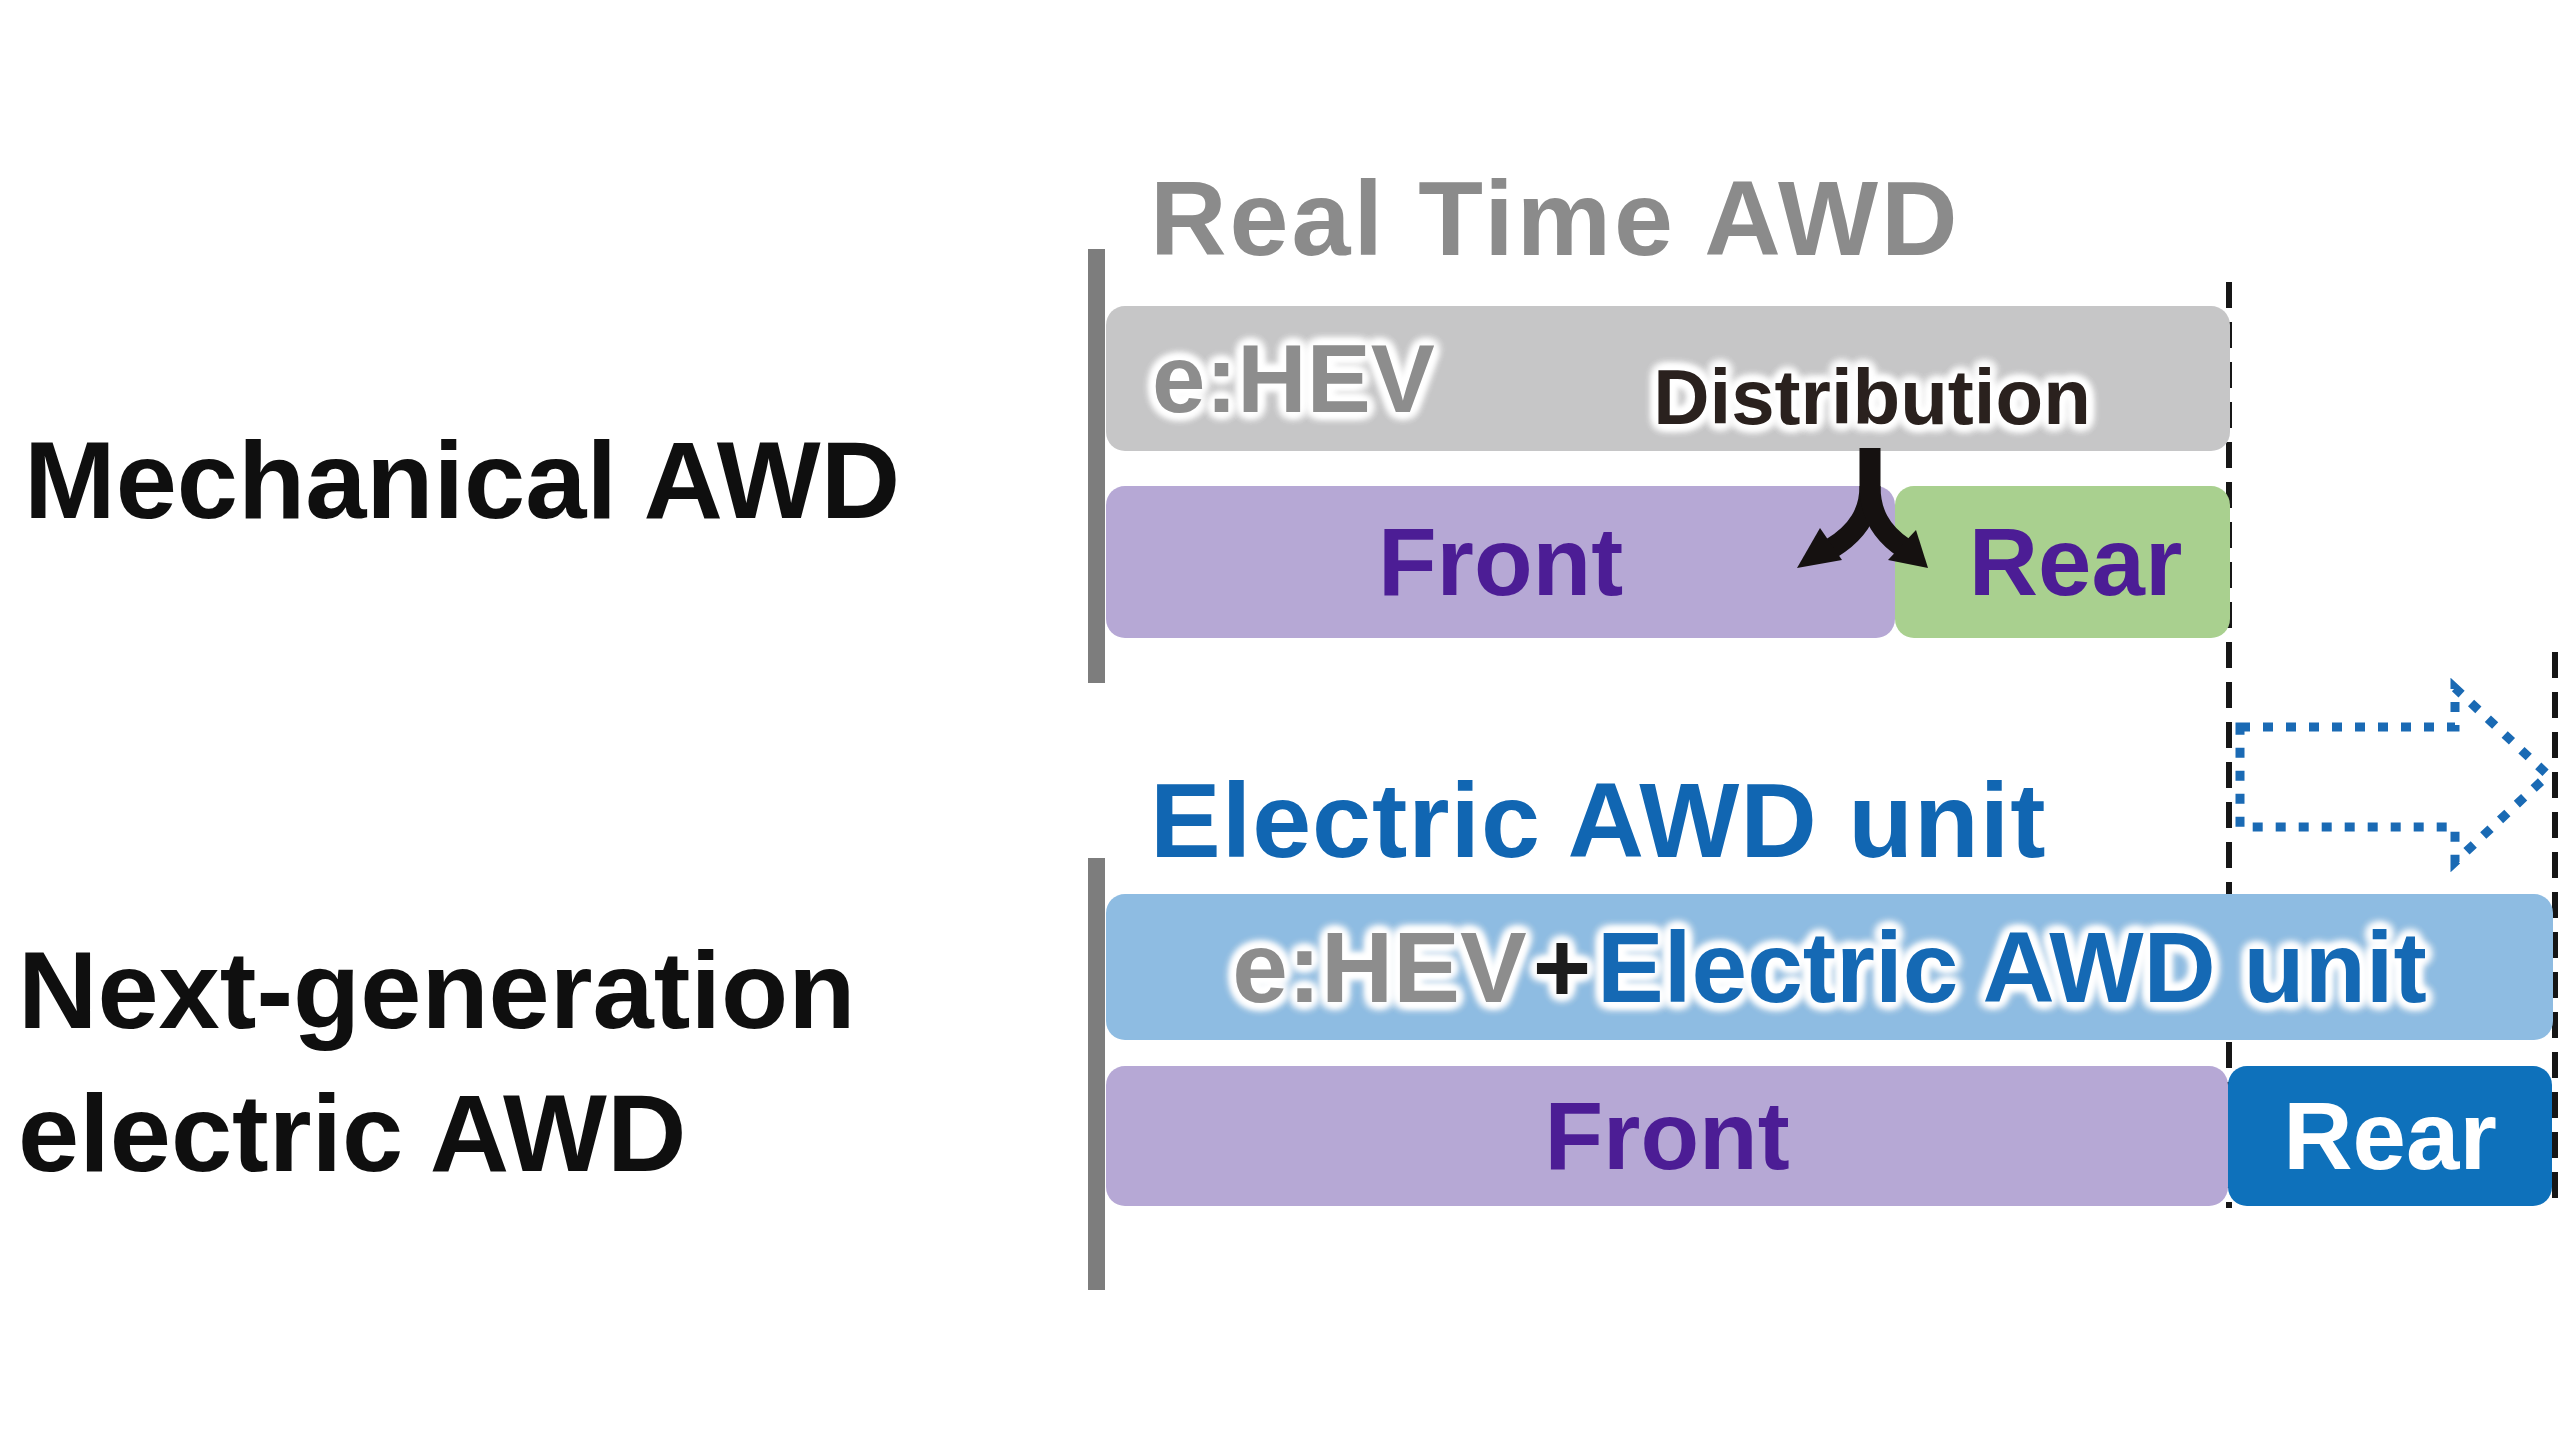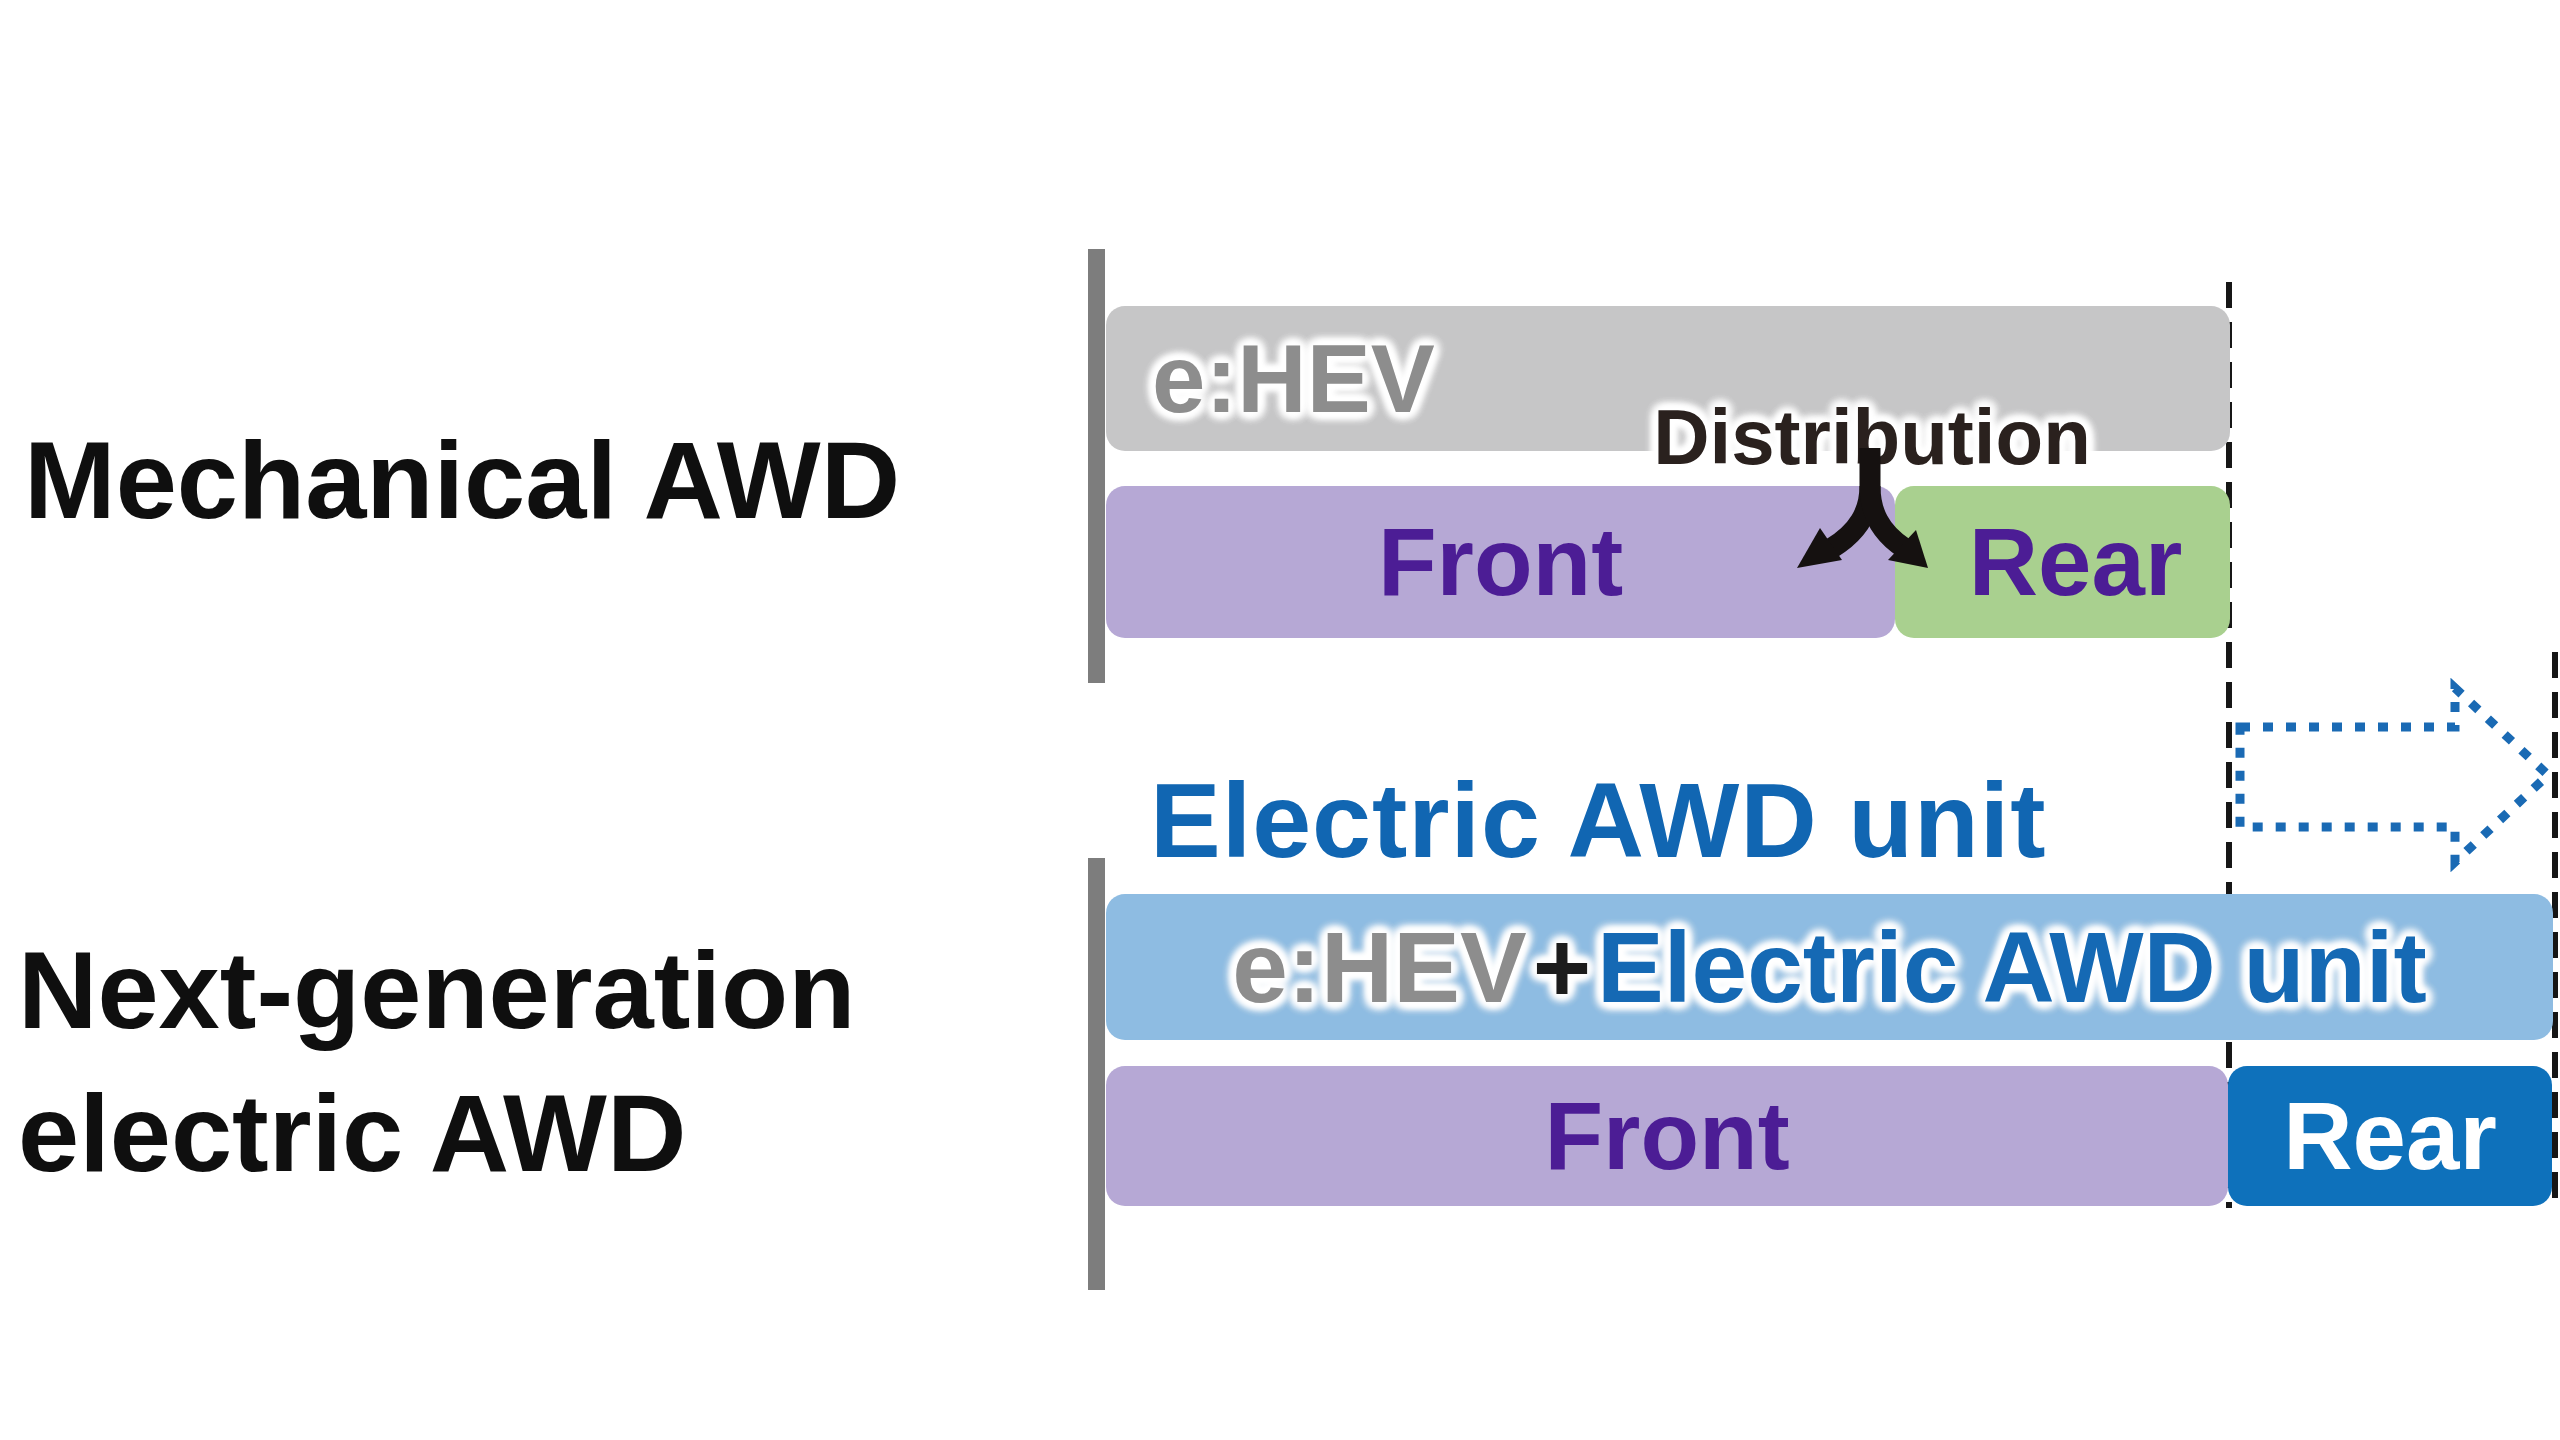--- a/index.html
+++ b/index.html
@@ -67,25 +67,26 @@
     <div>Next-generation</div>
     <div>electric AWD</div>
   </div>
 
   <div class="abs wall" style="left:1088px;top:249px;height:434px;"></div>
   <div class="abs wall" style="left:1088px;top:858px;height:432px;"></div>
 
   <div class="abs dashline" style="left:2226px;top:282px;height:926px;"></div>
   <div class="abs dashline" style="left:2552px;top:652px;height:556px;"></div>
 
+  <div class="abs heading-gray" style="left:1150px;top:158px;">Real Time AWD</div>
 
   <div class="abs bar bar-gray" style="left:1106px;top:306px;width:1124px;height:145px;justify-content:flex-start;">
     <span class="ehev-gray glow" style="margin-left:46px;">e:HEV</span>
   </div>
-  <div class="abs distribution-text glow" style="left:1612px;top:352px;width:520px;margin-top:40px;">Distribution</div>
+  <div class="abs distribution-text glow" style="left:1612px;top:352px;width:520px;">Distribution</div>
 
   <div class="abs bar bar-purple" style="left:1106px;top:486px;width:789px;height:152px;">
     <span class="bar-text-black">Front</span>
   </div>
   <div class="abs bar bar-green" style="left:1895px;top:486px;width:335px;height:152px;">
     <span class="bar-text-black" style="margin-left:26px;">Rear</span>
   </div>
 
   <svg class="abs" style="left:1770px;top:448px;" width="200" height="140" viewBox="0 0 200 140">
     <path d="M100,0 L100,38 C100,64 88,84 62,100" fill="none" stroke="#151110" stroke-width="21"></path>

